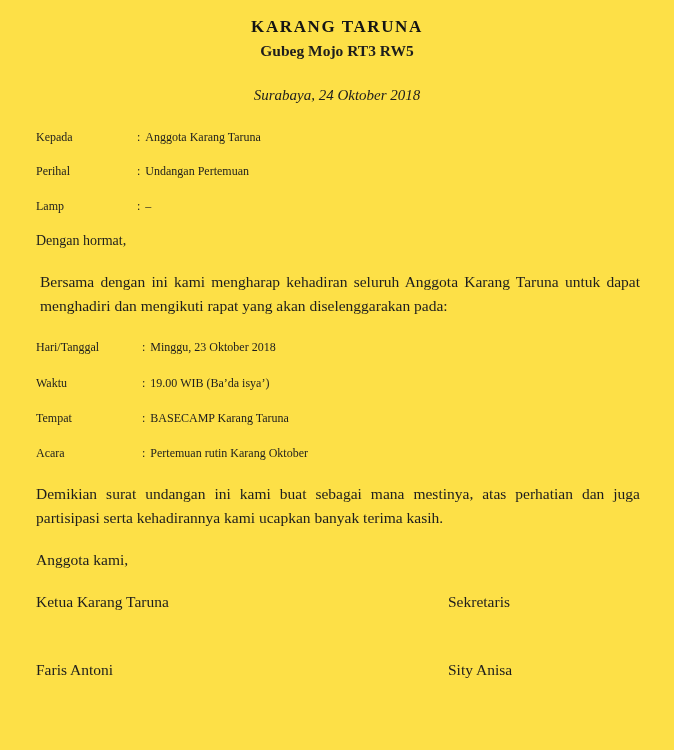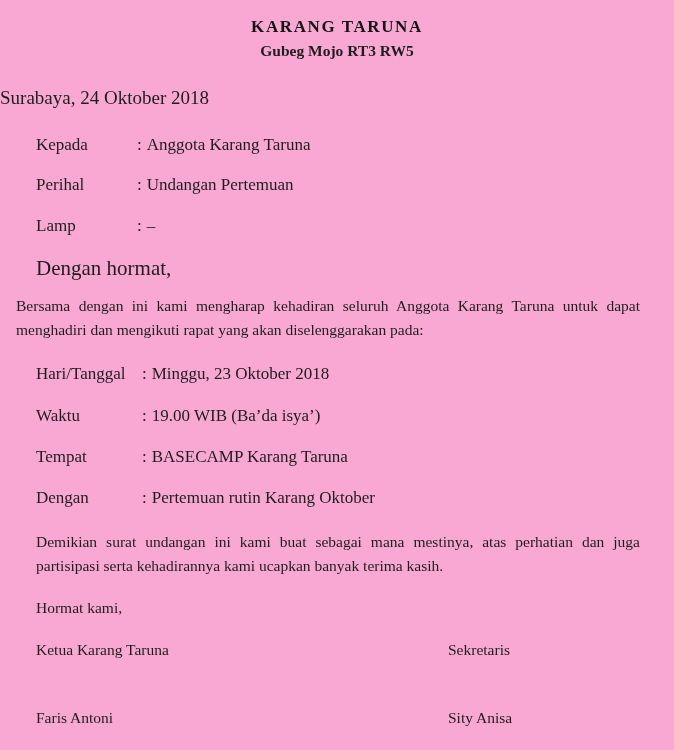--- a/index.html
+++ b/index.html
@@ -4,21 +4,21 @@
 <style>
   html, body {
     margin: 0;
     padding: 0;
     background: #ffffff;
   }
   .page {
     position: relative;
     width: 674px;
     height: 750px;
-    background: #f9a8d4;
+    background: #fde047;
     font-family: "Liberation Serif", "DejaVu Serif", serif;
     color: #1d1d1d;
     overflow: hidden;
   }
 
   
   .letterhead {
     text-align: center;
     padding-top: 16px;
   }
@@ -30,64 +30,66 @@
     color: #141414;
   }
   .org-subtitle {
     font-size: 15.5px;
     font-weight: bold;
     line-height: 1.35;
     margin-top: 3px;
     color: #1d1d1d;
   }
   .place-date {
-    font-size: 19px;
+    text-align: center;
+    font-size: 15px;
     margin-top: 25px;
+    font-style: italic;
   }
 
   
   .fields {
     margin-top: 26px;
     padding-left: 36px;
   }
   .field-row {
     display: flex;
     align-items: flex-start;
-    font-size: 17px;
+    font-size: 12px;
     line-height: 1.2;
     margin-bottom: 20px;
   }
   .field-label {
     width: 101px;
     flex: 0 0 101px;
     white-space: nowrap;
   }
   .field-sep {
     flex: 0 0 auto;
     padding-right: 5px;
   }
   .field-value {
     flex: 1 1 auto;
     white-space: nowrap;
   }
 
   
   .salutation {
     padding-left: 36px;
-    font-size: 21px;
+    font-size: 14px;
     margin-top: 6px;
   }
   .body-para {
-    padding-left: 16px;
+    padding-left: 40px;
     padding-right: 34px;
     font-size: 15.5px;
     line-height: 1.55;
     text-align: justify;
     text-justify: inter-word;
-    margin-top: 13px;
+    margin-top: 21px;
   }
 
   
   .details {
     margin-top: 22px;
     padding-left: 36px;
   }
   .details .field-row {
     margin-bottom: 21px;
   }
@@ -184,30 +186,30 @@
       <span class="field-value">19.00 WIB (Ba’da isya’)</span>
     </div>
 
     <div class="field-row">
       <span class="field-label">Tempat</span>
       <span class="field-sep">:</span>
       <span class="field-value">BASECAMP Karang Taruna</span>
     </div>
 
     <div class="field-row">
-      <span class="field-label">Dengan</span>
+      <span class="field-label">Acara</span>
       <span class="field-sep">:</span>
       <span class="field-value">Pertemuan rutin Karang Oktober</span>
     </div>
 
   </div>
 
   <div class="closing-para">Demikian surat undangan ini kami buat sebagai mana mestinya, atas perhatian dan juga partisipasi serta kehadirannya kami ucapkan banyak terima kasih.</div>
 
-  <div class="regards">Hormat kami,</div>
+  <div class="regards">Anggota kami,</div>
 
   <div class="signatures">
 
     <div class="sig-row">
       <span class="sig-col-left">Ketua Karang Taruna</span>
       <span class="sig-col-right">Sekretaris</span>
     </div>
 
     <div class="sig-row sig-names">
       <span class="sig-col-left">Faris Antoni</span>

